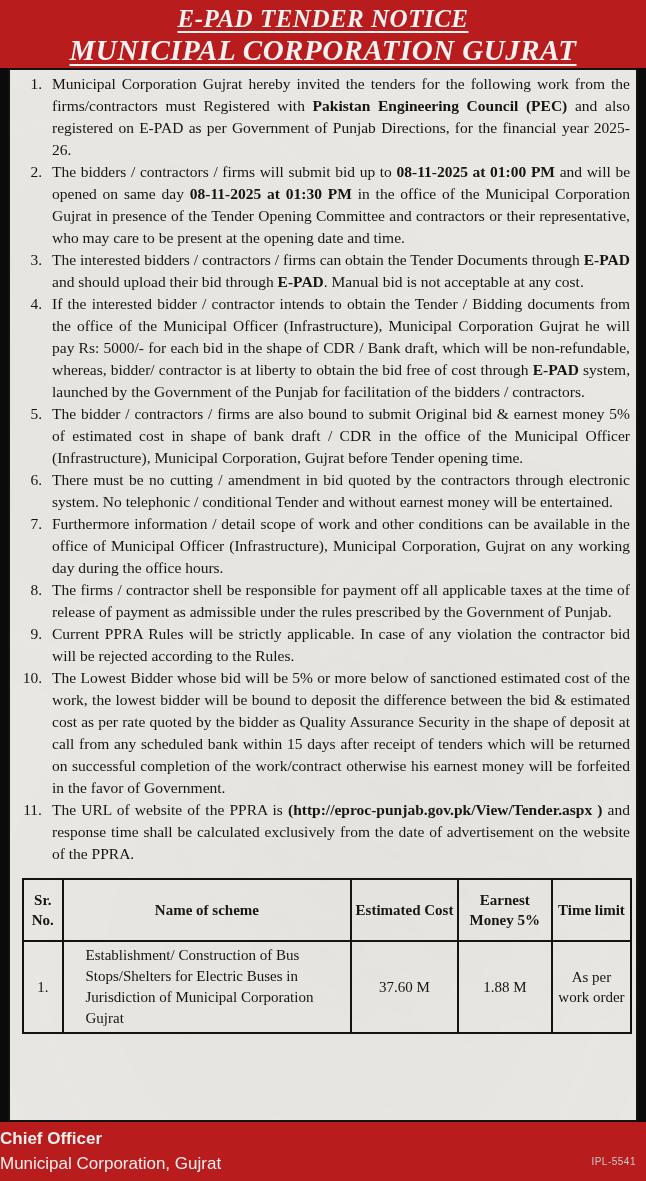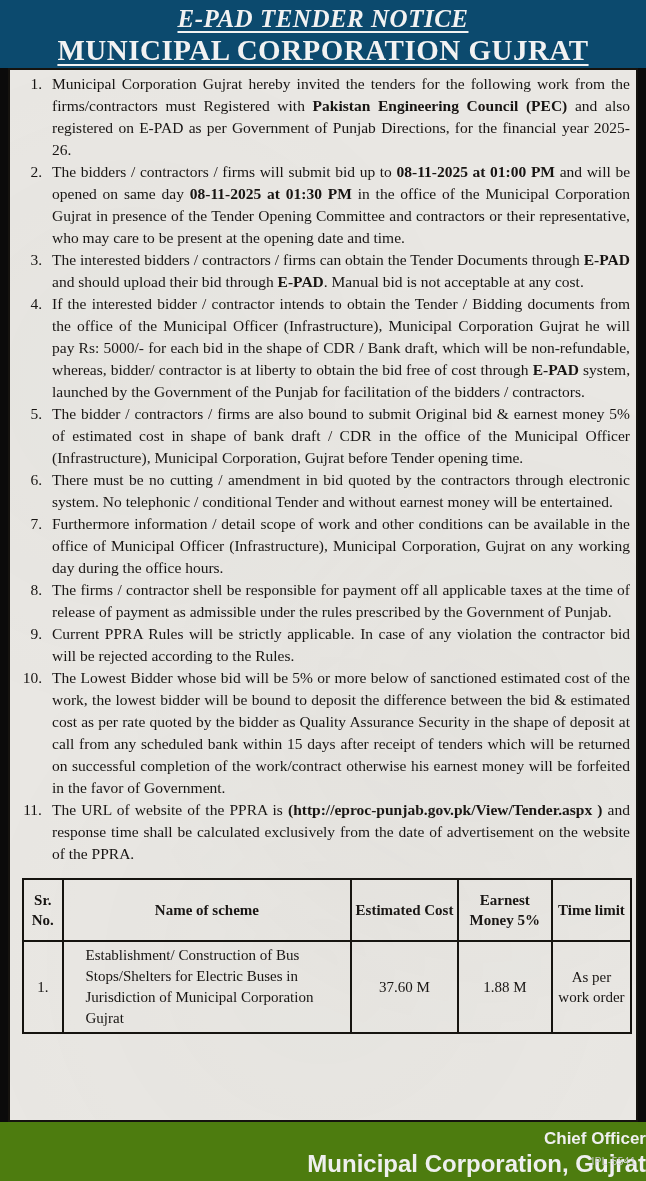--- a/index.html
+++ b/index.html
@@ -1,23 +1,23 @@
 <!DOCTYPE html>
 <html><head>
 <meta charset="utf-8">
 <style>
   html,body{margin:0;padding:0;}
   body{width:646px;height:1181px;background:#0b0b0b;font-family:"Liberation Serif","DejaVu Serif",serif;}
   .page{position:relative;width:646px;height:1181px;background:#0b0b0b;overflow:hidden;}
 
   
-  .hdr{height:68px;background:#0c4a6e;text-align:center;padding-top:4px;box-sizing:border-box;}
+  .hdr{height:68px;background:#b91c1c;text-align:center;padding-top:4px;box-sizing:border-box;}
   .hdr .t1{color:#f2f2f2;font-weight:bold;font-style:italic;font-size:25px;line-height:30px;
            text-decoration:underline;text-decoration-thickness:2px;text-underline-offset:4px;letter-spacing:.5px;}
-  .hdr .t2{color:#f2f2f2;font-weight:bold;font-size:29px;line-height:32px;
+  .hdr .t2{color:#f2f2f2;font-weight:bold;font-style:italic;font-size:29px;line-height:32px;
            text-decoration:underline;text-decoration-thickness:2px;text-underline-offset:4px;letter-spacing:.5px;}
 
   
   .bodybox{position:absolute;top:68px;left:8px;right:8px;bottom:59px;background:#e9e7e3;
            border:2px solid #15130f;box-sizing:border-box;padding:3px 6px 0 4px;color:#171412;}
   .noise{position:absolute;inset:0;pointer-events:none;opacity:.5;
          background:
            radial-gradient(circle at 20% 30%, rgba(120,120,110,.06), transparent 40%),
            radial-gradient(circle at 75% 60%, rgba(120,120,110,.07), transparent 45%),
            radial-gradient(circle at 50% 85%, rgba(120,120,110,.05), transparent 40%);}
@@ -31,24 +31,24 @@
   
   table.schemes{border-collapse:collapse;table-layout:fixed;width:610px;margin:13px 0 0 8px;
                 background:transparent;font-size:15px;}
   table.schemes th,table.schemes td{border:2px solid #15130f;text-align:center;vertical-align:middle;
                 padding:2px 3px;line-height:20px;}
   table.schemes th{font-weight:bold;height:56px;}
   table.schemes td{height:86px;}
   table.schemes td.name{text-align:left;padding-left:22px;line-height:21px;}
 
   
-  .ftr{position:absolute;left:0;right:0;bottom:0;height:59px;background:#4d7c0f;color:#efefef;
-       text-align:right;font-family:"Liberation Sans","DejaVu Sans",sans-serif;padding-top:5px;box-sizing:border-box;}
+  .ftr{position:absolute;left:0;right:0;bottom:0;height:59px;background:#b91c1c;color:#efefef;
+       text-align:left;font-family:"Liberation Sans","DejaVu Sans",sans-serif;padding-top:5px;box-sizing:border-box;}
   .ftr .f1{font-weight:bold;font-size:17px;line-height:24px;}
-  .ftr .f2{font-weight:bold;font-size:24px;line-height:26px;}
+  .ftr .f2{font-weight:normal;font-size:17px;line-height:26px;}
   .ftr .ref{position:absolute;right:10px;bottom:14px;color:#c9c9c9;font-size:10px;font-weight:normal;
             letter-spacing:.5px;}
 </style>
 </head>
 <body>
 
 <div class="page" style="background: rgb(11, 11, 11);">
 
   <div class="hdr">
     <div class="t1">E-PAD TENDER NOTICE</div>

